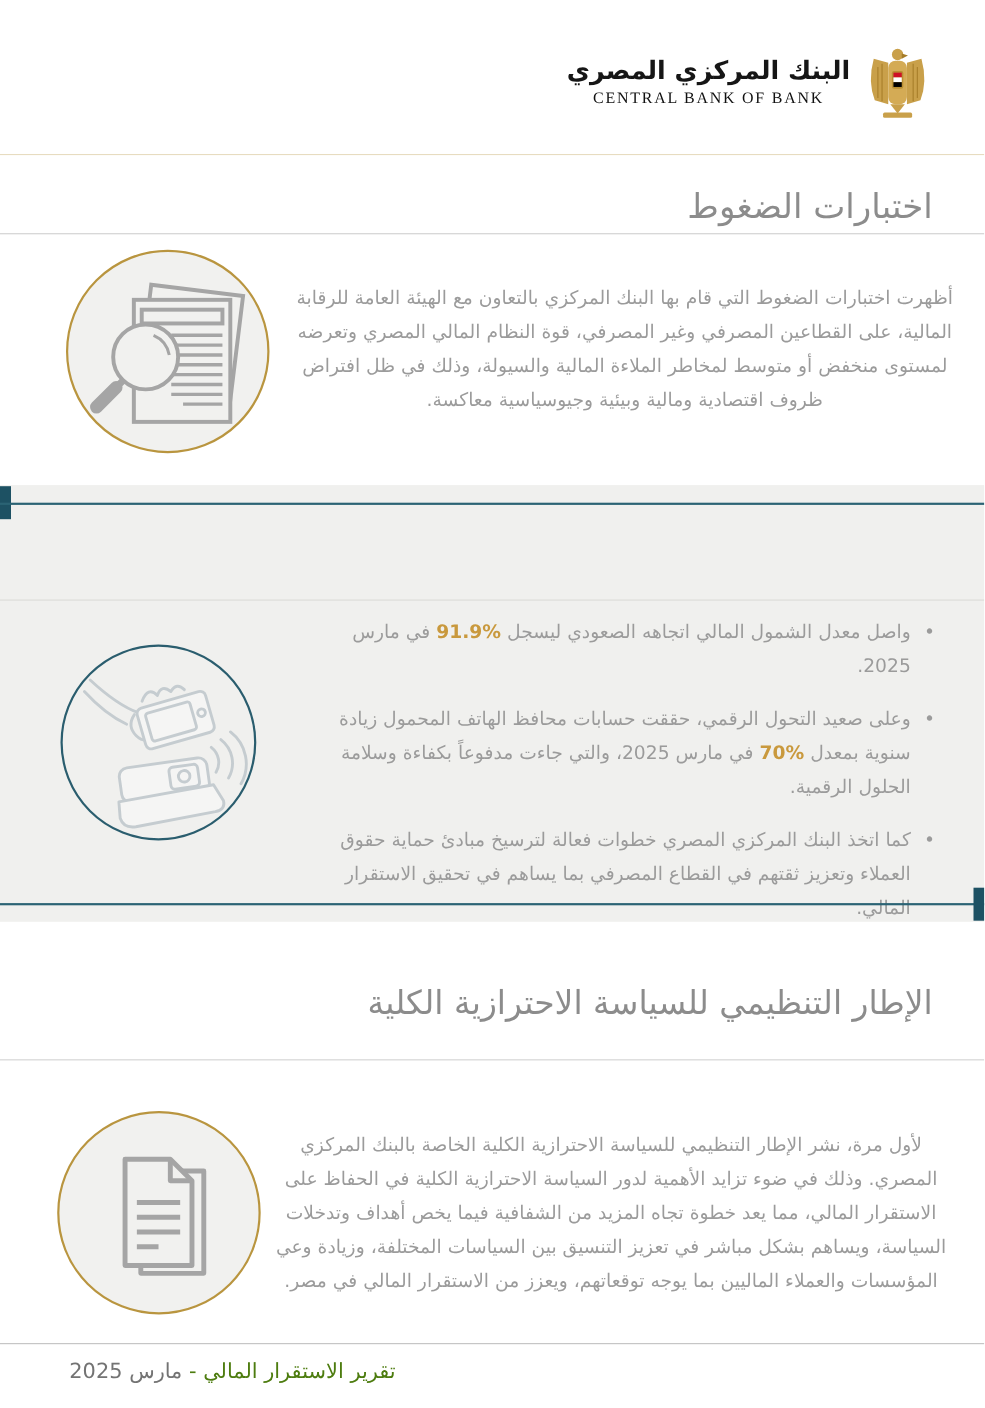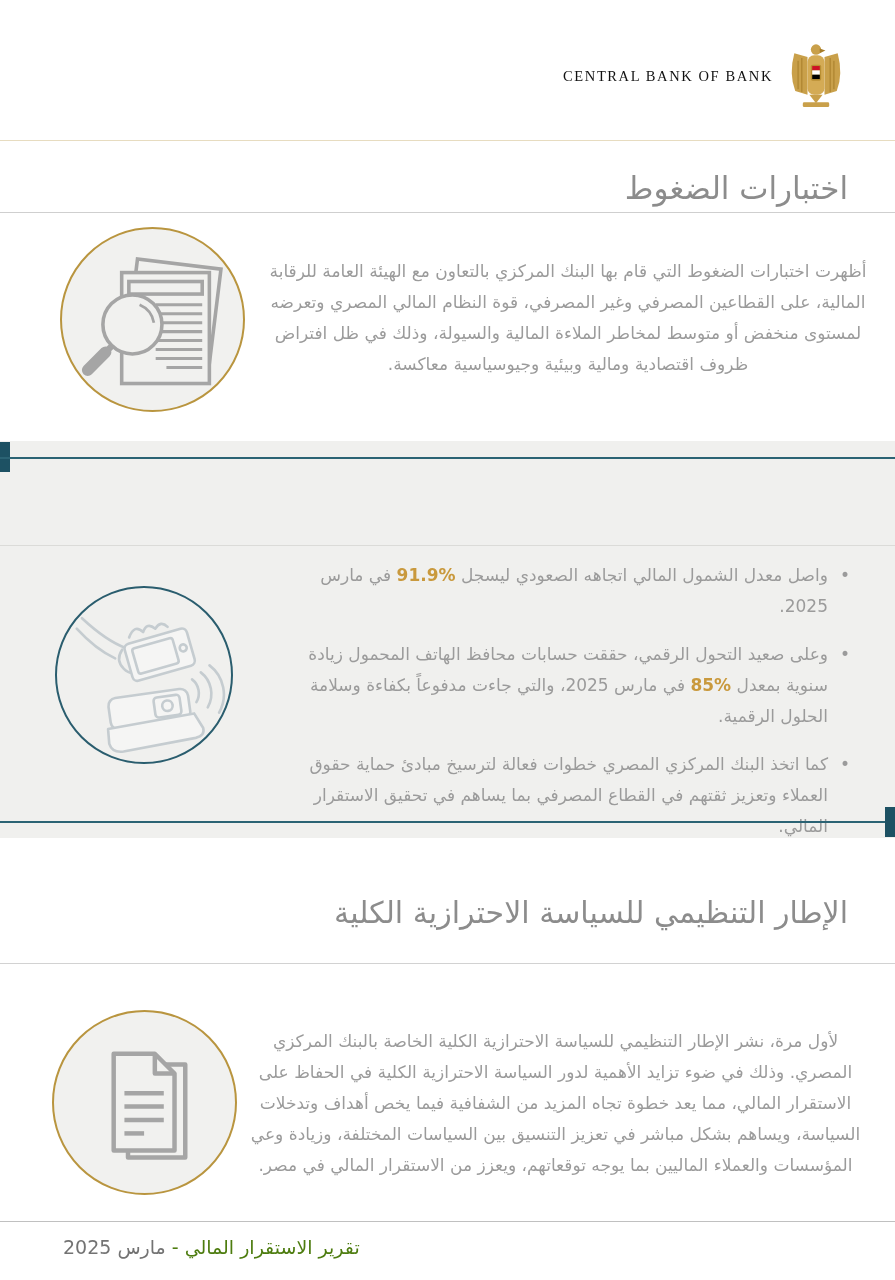--- a/index.html
+++ b/index.html
@@ -70,20 +70,21 @@
 
   svg { display:block; }
 </style>
 </head>
 <body>
 
 <div class="page">
 
   <div class="logo">
     <div class="logo-text">
+      <div class="logo-ar">البنك المركزي المصري</div>
       <div class="logo-en" dir="ltr">CENTRAL BANK OF BANK</div>
     </div>
     <div>
       <svg width="58" height="66" viewBox="0 0 60 70">
 
         <path d="M7 12 Q1 34 8 52 L21 56 L21 16 Z" fill="#c9a04a"></path>
         <path d="M53 12 Q59 34 52 52 L39 56 L39 16 Z" fill="#c9a04a"></path>
         <g stroke="#a67c28" stroke-width="1">
           <line x1="11" y1="20" x2="11" y2="50"></line>
             <line x1="15" y1="17" x2="15" y2="53"></line>
@@ -179,21 +180,21 @@
     </span>
   </div>
 
   <div class="bullets">
     <div class="bullet">
       <span class="bullet-marker">•</span>
       <span class="bullet-text"><span>واصل معدل الشمول المالي اتجاهه الصعودي ليسجل </span><span class="hl">91.9%</span><span> في مارس 2025.</span></span>
     </div>
     <div class="bullet">
       <span class="bullet-marker">•</span>
-      <span class="bullet-text"><span>وعلى صعيد التحول الرقمي، حققت حسابات محافظ الهاتف المحمول زيادة سنوية بمعدل </span><span class="hl">85%</span><span> في مارس 2025، والتي جاءت مدفوعاً بكفاءة وسلامة الحلول الرقمية.</span></span>
+      <span class="bullet-text"><span>وعلى صعيد التحول الرقمي، حققت حسابات محافظ الهاتف المحمول زيادة سنوية بمعدل </span><span class="hl">70%</span><span> في مارس 2025، والتي جاءت مدفوعاً بكفاءة وسلامة الحلول الرقمية.</span></span>
     </div>
     <div class="bullet">
       <span class="bullet-marker">•</span>
       <span class="bullet-text"><span>كما اتخذ البنك المركزي المصري خطوات فعالة لترسيخ مبادئ حماية حقوق العملاء وتعزيز ثقتهم في القطاع المصرفي بما يساهم في تحقيق الاستقرار المالي.</span><span class="hl"></span><span></span></span>
     </div>
   </div>
 
   <div class="hline line-teal-bottom"></div>
   <div class="tab tab-right"></div>
 

